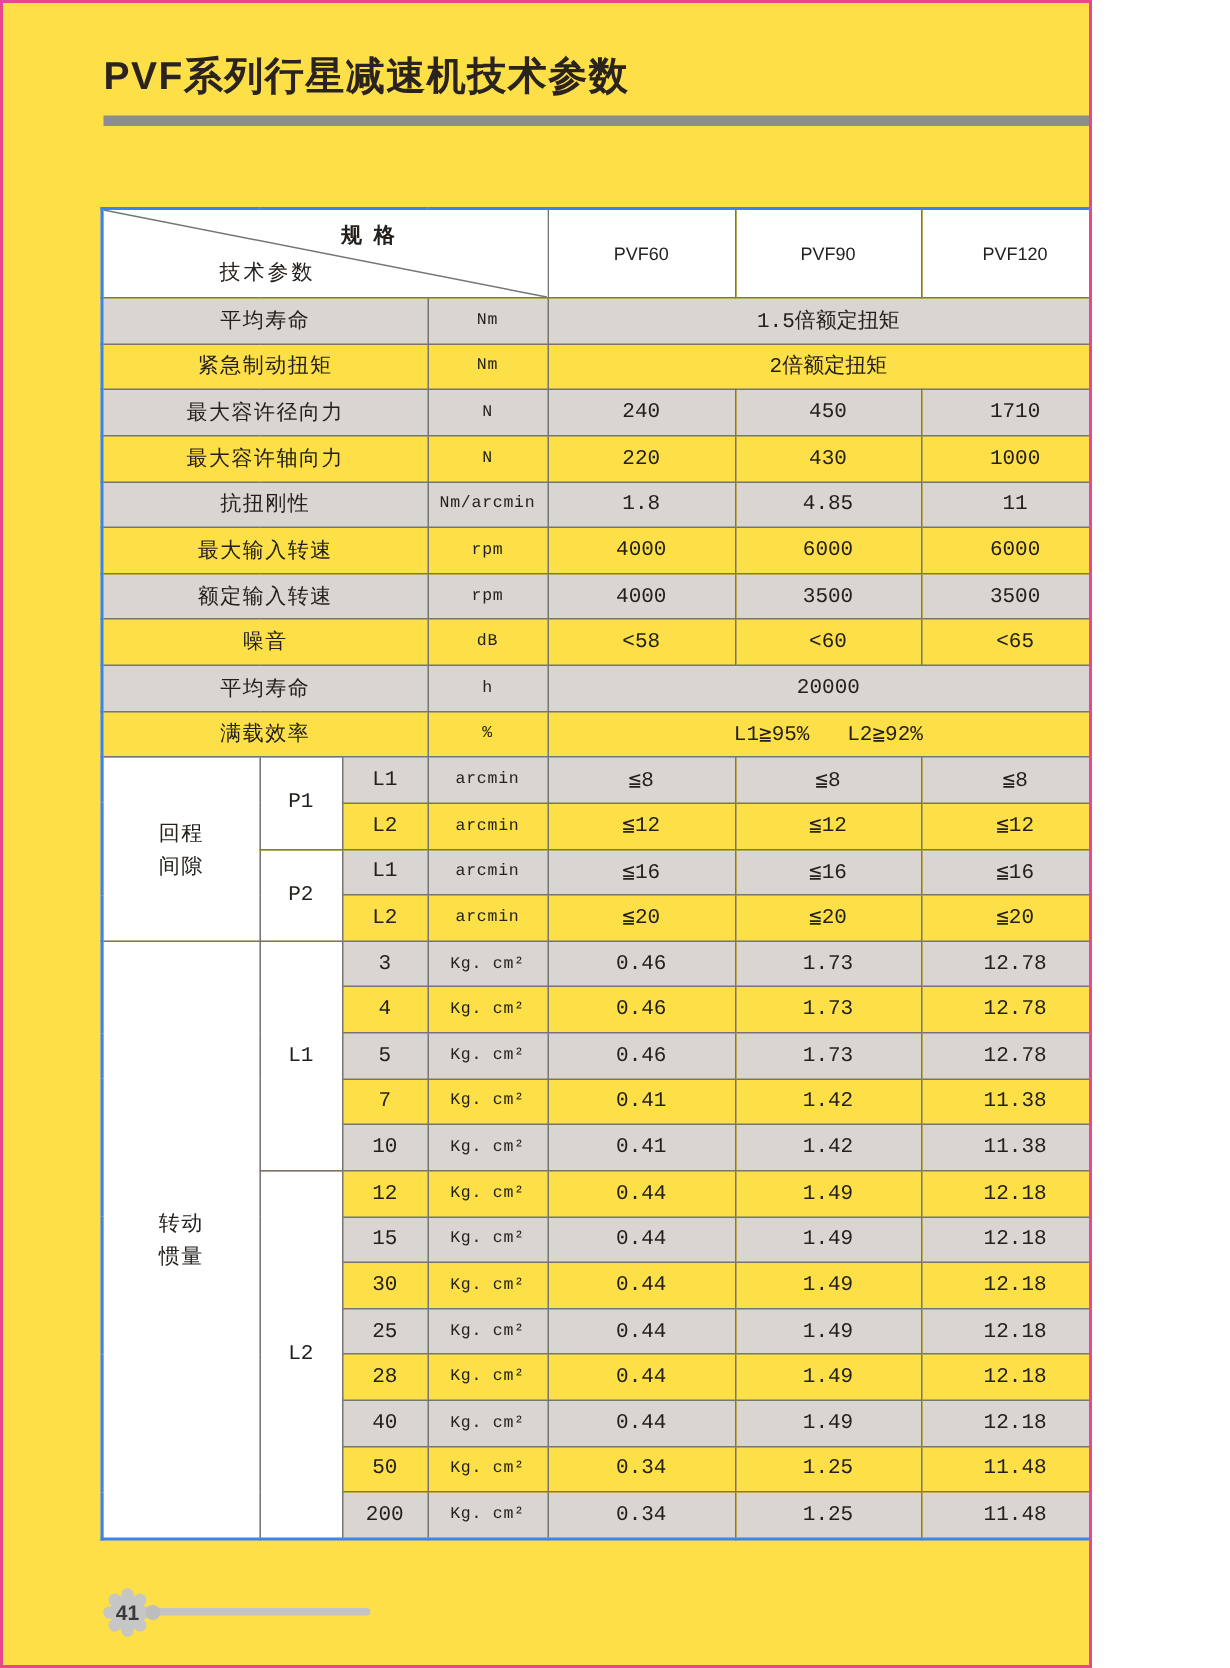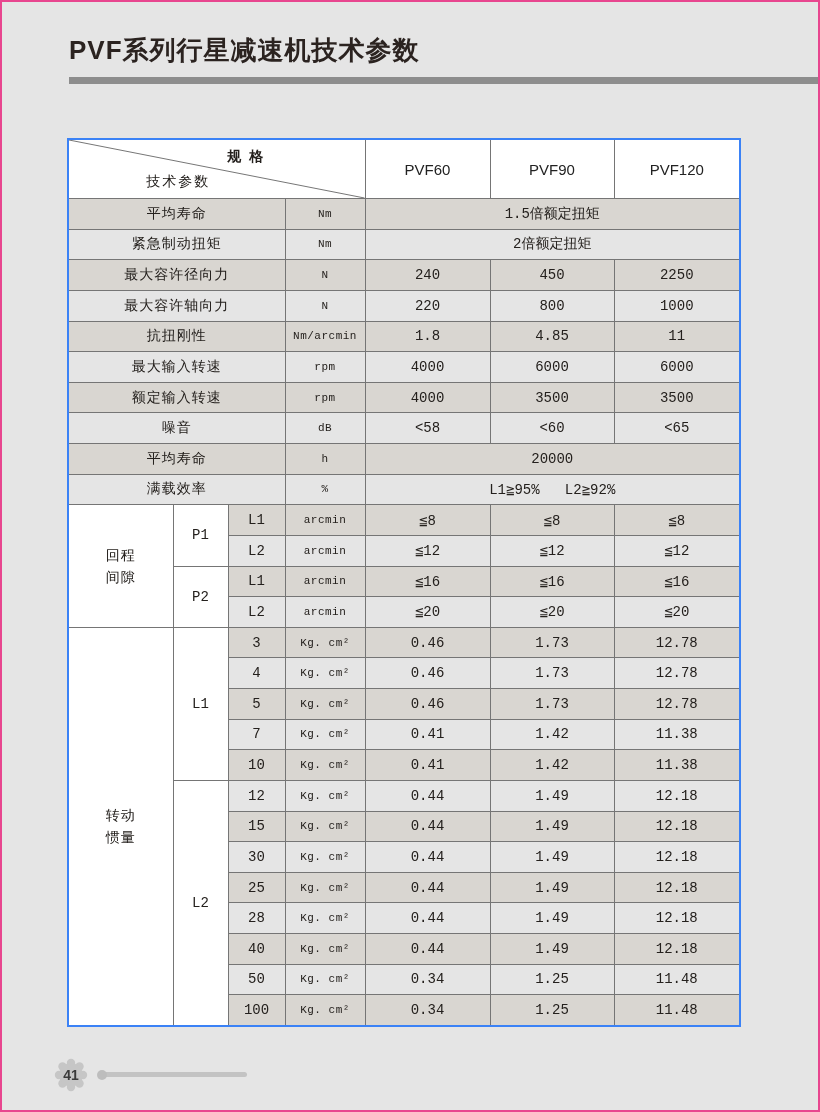--- a/index.html
+++ b/index.html
@@ -1,20 +1,20 @@
 <!DOCTYPE html>
 <html><head>
 <meta charset="utf-8">
 <style>
   html,body{margin:0;padding:0;background:#fff;}
   .page{
     position:relative;
-    width:820px;height:1112px;
+    width:728px;height:1112px;
     box-sizing:border-box;
-    background:#e5e5e5;
+    background:#fde047;
     border:2px solid #e8468f;
     overflow:hidden;
     font-family:"Liberation Sans", sans-serif;
     color:#24201d;
     padding-left:46px;
   }
   .title{
     position:absolute;left:67px;top:31px;
     font-size:26px;font-weight:bold;letter-spacing:1px;
     color:#2b2320;margin:0;
@@ -29,41 +29,41 @@
     border-collapse:collapse;table-layout:fixed;
     border:2px solid #3b82f6;
   }
   table.spec th, table.spec td{
     border:1px solid #757575;
     padding:0;margin:0;
     text-align:center;vertical-align:middle;
     overflow:hidden;
   }
   thead th{height:58px;background:#fff;font-weight:normal;}
-  .model-th{font-size:15px;font-family:"Liberation Sans",sans-serif;color:#222;}
+  .model-th{font-size:12px;font-family:"Liberation Sans",sans-serif;color:#222;}
   .corner{position:relative;}
   .corner svg{position:absolute;left:0;top:0;width:100%;height:100%;pointer-events:none;}
   .corner-spec{
     position:absolute;left:60%;top:8px;transform:translateX(-50%);
     font-size:14px;font-weight:600;letter-spacing:2px;white-space:pre;
   }
   .corner-params{
     position:absolute;left:37%;bottom:7px;transform:translateX(-50%);
     font-size:14px;font-weight:400;letter-spacing:2px;white-space:pre;
   }
   tbody td{height:29.63px;font-size:14px;}
   td.nm{font-family:"Liberation Sans",sans-serif;letter-spacing:1px;}
   td.bl{font-family:"Liberation Sans",sans-serif;letter-spacing:1px;white-space:pre-line;line-height:22px;background:#fff;}
   td.gr{font-family:Liberation Mono, monospace;background:#fff;}
   td.st{font-family:"Liberation Mono",monospace;}
   td.un{font-family:"Liberation Mono",monospace;font-size:11px;letter-spacing:0.5px;}
   td.vl{font-family:"Liberation Mono",monospace;white-space:pre;}
   td.g{background:#d9d6d1;}
   
-  .gear-wrap{position:absolute;left:52px;top:1056px;width:34px;height:34px;}
+  .gear-wrap{position:absolute;left:66px;top:1056px;width:34px;height:34px;}
   .gear-wrap svg{position:absolute;left:0;top:0;}
   .pagenum{
     position:absolute;left:0;top:0;width:34px;height:34px;
     display:flex;align-items:center;justify-content:center;
     font-size:14px;font-weight:bold;color:#3a3a3a;
     font-family:"Liberation Sans",sans-serif;
   }
   .foot-line{
     position:absolute;left:97px;top:1070px;width:148px;height:5px;
     background:#c3c3c3;border-radius:3px;
@@ -114,27 +114,27 @@
         <tr>
           <td colspan="3" class="nm">紧急制动扭矩</td>
           <td class="un">Nm</td>
           <td colspan="3" class="vl">2倍额定扭矩</td>
         </tr>
         <tr>
           <td colspan="3" class="nm g">最大容许径向力</td>
           <td class="un g">N</td>
           <td class="vl g">240</td>
           <td class="vl g">450</td>
-          <td class="vl g">2250</td>
+          <td class="vl g">1710</td>
         </tr>
         <tr>
           <td colspan="3" class="nm">最大容许轴向力</td>
           <td class="un">N</td>
           <td class="vl">220</td>
-          <td class="vl">800</td>
+          <td class="vl">430</td>
           <td class="vl">1000</td>
         </tr>
         <tr>
           <td colspan="3" class="nm g">抗扭刚性</td>
           <td class="un g">Nm/arcmin</td>
           <td class="vl g">1.8</td>
           <td class="vl g">4.85</td>
           <td class="vl g">11</td>
         </tr>
         <tr>
@@ -282,21 +282,21 @@
           <td class="vl g">12.18</td>
         </tr>
         <tr>
           <td class="st">50</td>
           <td class="un">Kg. cm²</td>
           <td class="vl">0.34</td>
           <td class="vl">1.25</td>
           <td class="vl">11.48</td>
         </tr>
         <tr>
-          <td class="st g">100</td>
+          <td class="st g">200</td>
           <td class="un g">Kg. cm²</td>
           <td class="vl g">0.34</td>
           <td class="vl g">1.25</td>
           <td class="vl g">11.48</td>
         </tr>
       </tbody>
   </table>
 
   <div class="gear-wrap">
     <svg width="34" height="34" viewBox="0 0 34 34">

